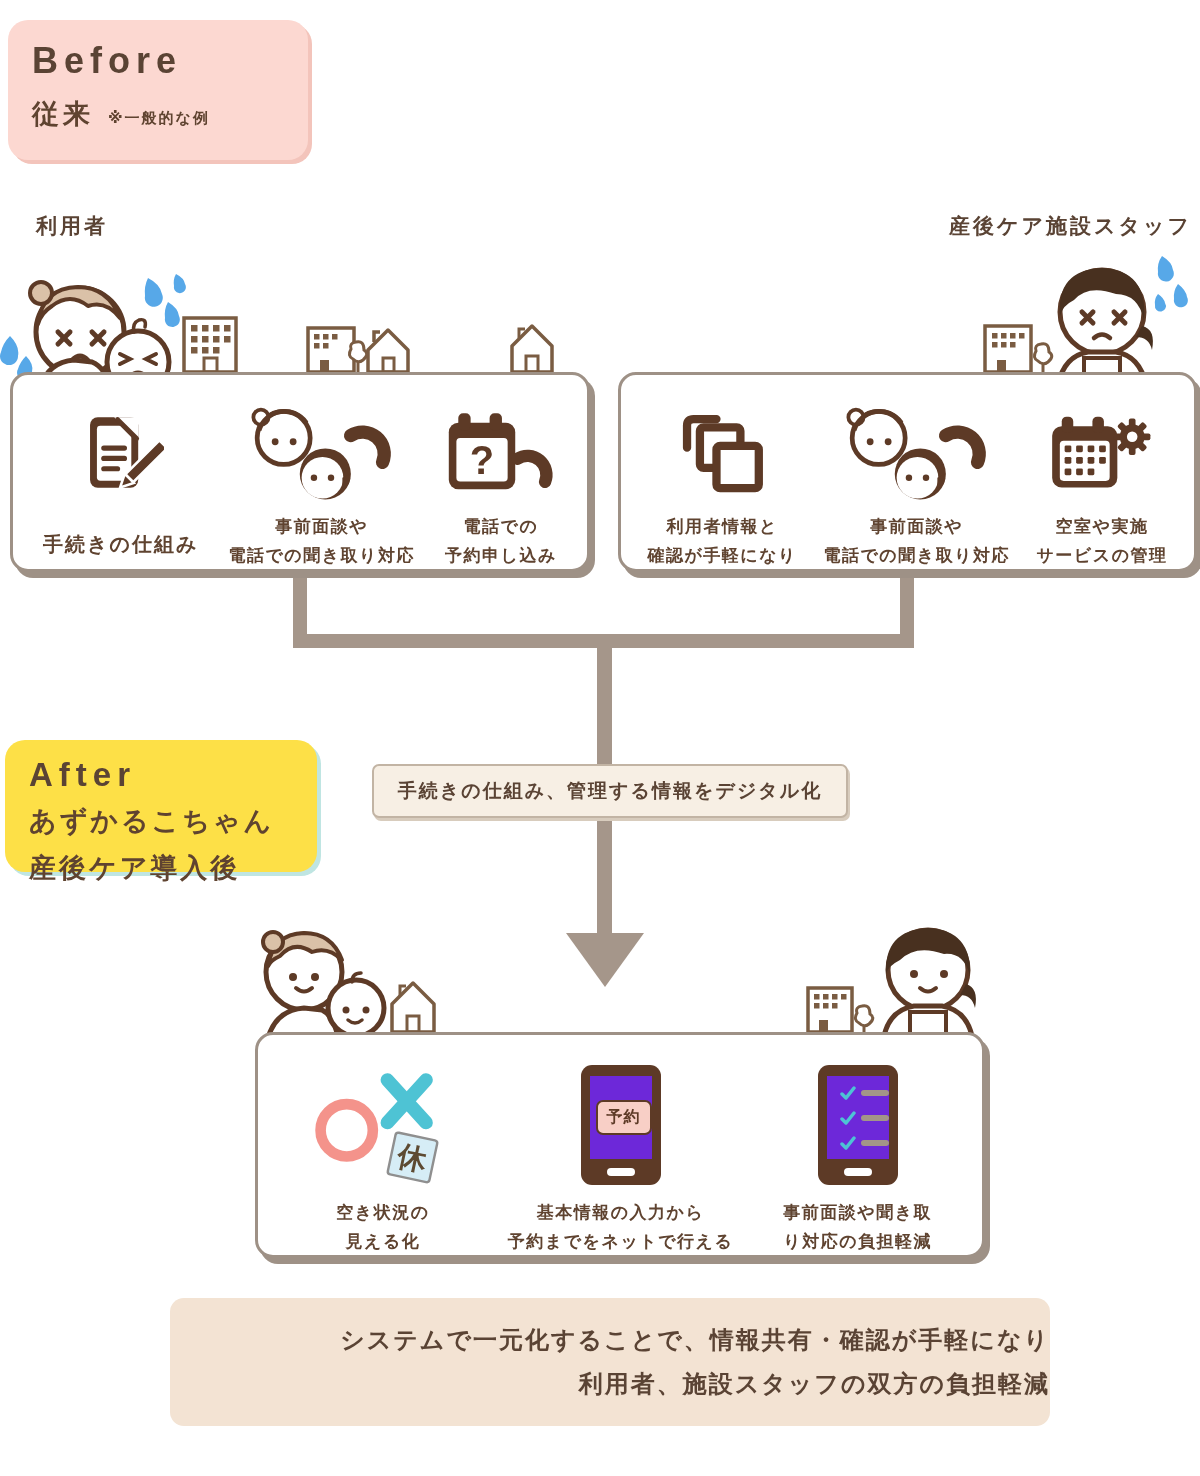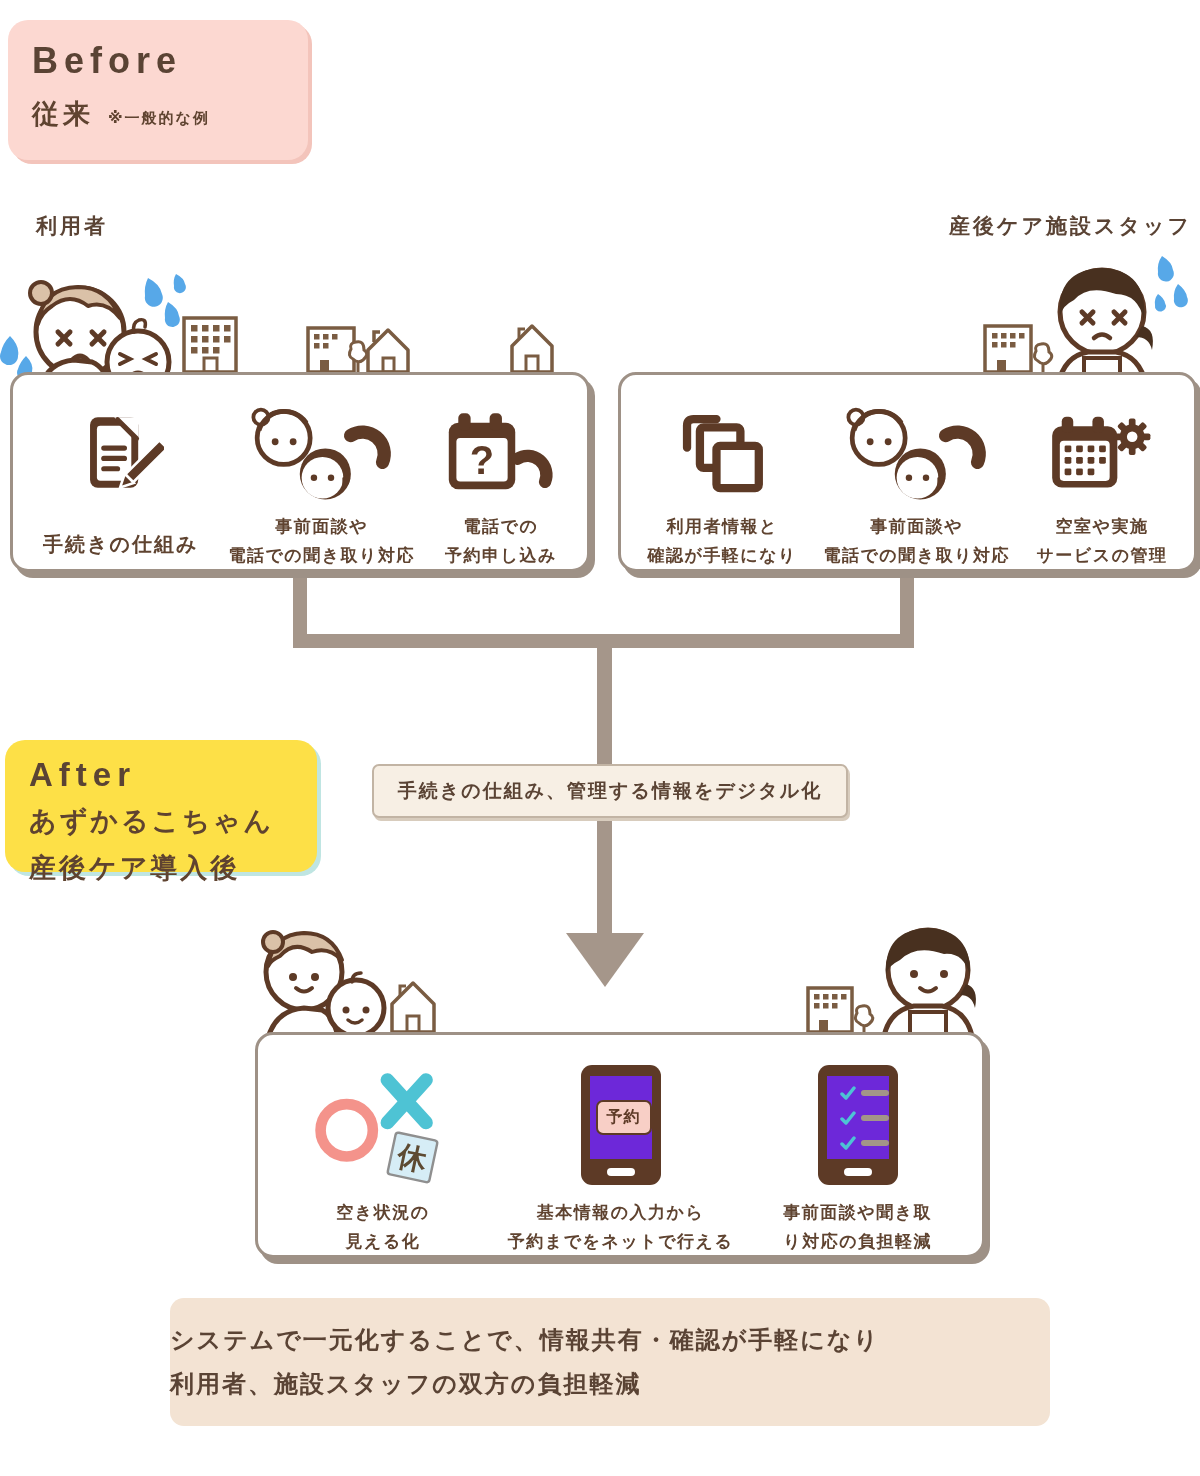--- a/index.html
+++ b/index.html
@@ -58,21 +58,21 @@
   .screen{position:absolute;left:9px;right:9px;top:11px;bottom:26px;background:#6d28d9;
      display:flex;align-items:flex-end;justify-content:center;flex-direction:column;gap:9px;}
   .reserve-pill{background:#f8cfc6;border:2px solid #5d3a26;border-radius:7px;padding:5px 9px;
      font-size:16px;font-weight:700;color:#5d3a26;letter-spacing:1px;}
   .homebar{position:absolute;bottom:9px;left:50%;transform:translateX(-50%);width:28px;height:8px;border-radius:4px;background:#fff;}
   .chk-row{display:flex;align-items:center;gap:5px;}
   .chk-bar{width:28px;height:6px;border-radius:3px;background:#a39588;}
 
   
   .summary{position:absolute;left:170px;top:1298px;width:880px;height:128px;background:#f3e3d3;
-     border-radius:14px;display:flex;flex-direction:column;align-items:flex-start;justify-content:center;
+     border-radius:14px;display:flex;flex-direction:column;align-items:flex-end;justify-content:center;
      font-size:24px;font-weight:700;letter-spacing:2px;color:#5a4334;line-height:1.85;}
 </style>
 </head>
 <body>
 
 <div class="stage">
 
   <div class="badge badge-before">
     <div class="badge-title">Before</div>
     <div class="badge-sub">

